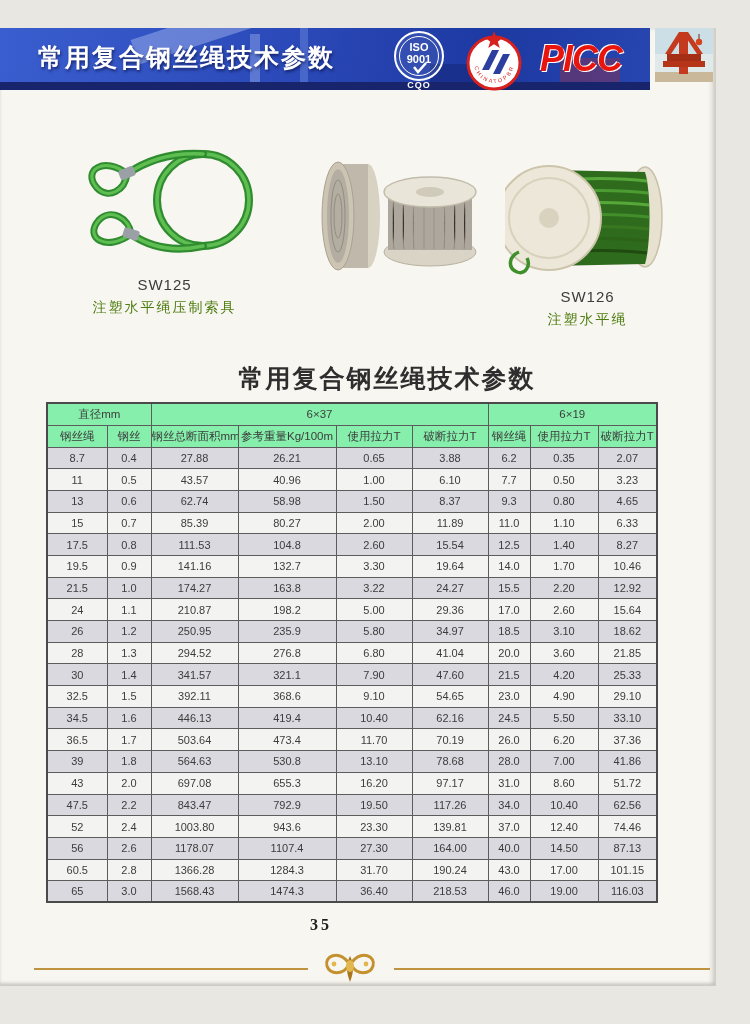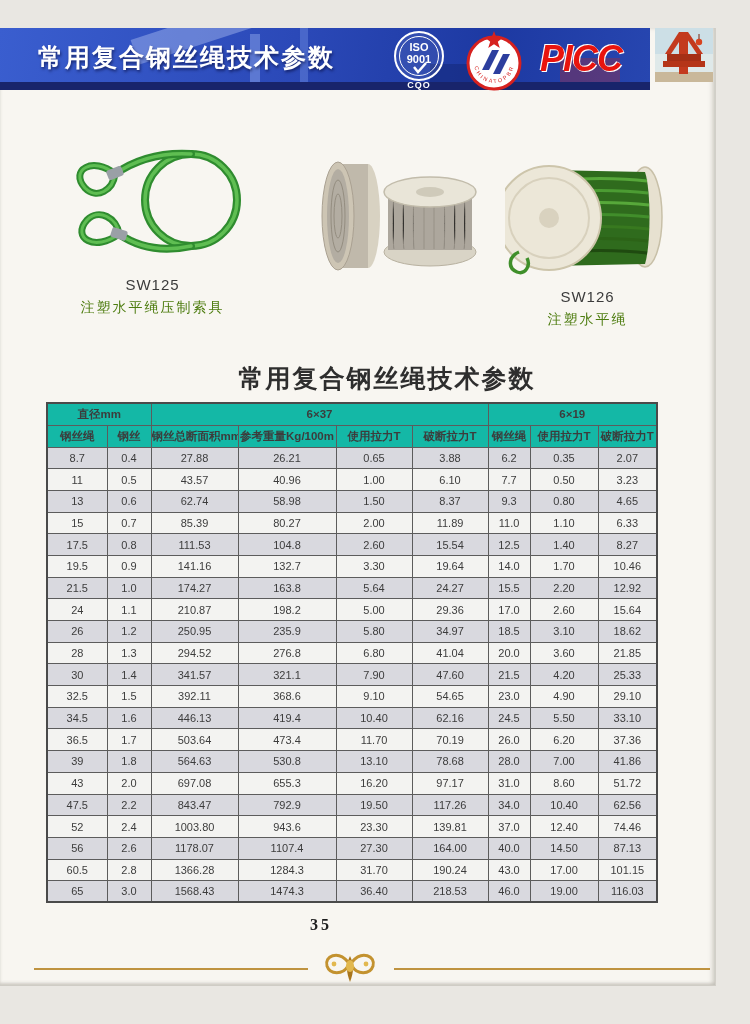--- a/index.html
+++ b/index.html
@@ -31,35 +31,35 @@
   .topbrand  { position:absolute; left:462px; top:2px; }
   .picc { position:absolute; left:540px; top:10px; font-size:36px; font-weight:bold; font-style:italic;
           color:#e8140e; letter-spacing:-1px; text-shadow:1px 1px 0 #ffffff,-1px -1px 0 #ffffff; }
   .crane-photo { position:absolute; left:655px; top:0; width:58px; height:54px; }
 
   
   .product { position:absolute; text-align:center; }
   .product .art { display:block; margin:0 auto; }
   .product .code { font-size:15px; color:#3b3b3b; letter-spacing:1px; margin-top:4px; }
   .product .desc { font-size:14px; color:#4d7c0f; letter-spacing:2px; margin-top:6px; }
-  #product-1 { left:40px;  top:112px; width:225px; }
+  #product-1 { left:52px;  top:112px; width:225px; }
   #product-2 { left:285px; top:126px; width:205px; }
   #product-3 { left:505px; top:132px; width:165px; }
 
   
   .section-title { position:absolute; left:232px; top:334px; width:310px; text-align:center;
                    font-size:25px; font-weight:bold; color:#2e2e2e; letter-spacing:2px; white-space:nowrap; }
 
   
   .tbl-wrap { position:absolute; left:46px; top:374px; }
   table.wire { border-collapse:collapse; table-layout:fixed; width:610px;
                font-size:11px; color:#3c3c3c; }
   table.wire th, table.wire td { border:1px solid #5c5c5c; text-align:center; padding:0; overflow:hidden; white-space:nowrap; }
   table.wire { border:2px solid #4a4a4a; }
-  table.wire thead th { background:#14b8a6; font-weight:bold; height:22px; font-size:11.5px; }
+  table.wire thead th { background:#86efac; font-weight:normal; height:22px; font-size:11.5px; }
   table.wire tbody td { height:21.7px; }
   table.wire tbody tr:nth-child(odd)  td { background:#d9d9df; }
   table.wire tbody tr:nth-child(even) td { background:#f3f3f1; }
 
   
   .page-number { position:absolute; left:310px; top:888px; width:80px; 
                  font-family:"Liberation Serif","DejaVu Serif",serif; font-size:16px; font-weight:bold;
                  color:#1d1d1d; letter-spacing:3px; }
   .gold-line { position:absolute; height:2px; background:#bf9340; top:940px; }
   .gold-line.left  { left:34px;  width:274px; }
@@ -296,21 +296,21 @@
             <td>19.64</td>
             <td>14.0</td>
             <td>1.70</td>
             <td>10.46</td>
           </tr>
           <tr>
             <td>21.5</td>
             <td>1.0</td>
             <td>174.27</td>
             <td>163.8</td>
-            <td>5.64</td>
+            <td>3.22</td>
             <td>24.27</td>
             <td>15.5</td>
             <td>2.20</td>
             <td>12.92</td>
           </tr>
           <tr>
             <td>24</td>
             <td>1.1</td>
             <td>210.87</td>
             <td>198.2</td>

